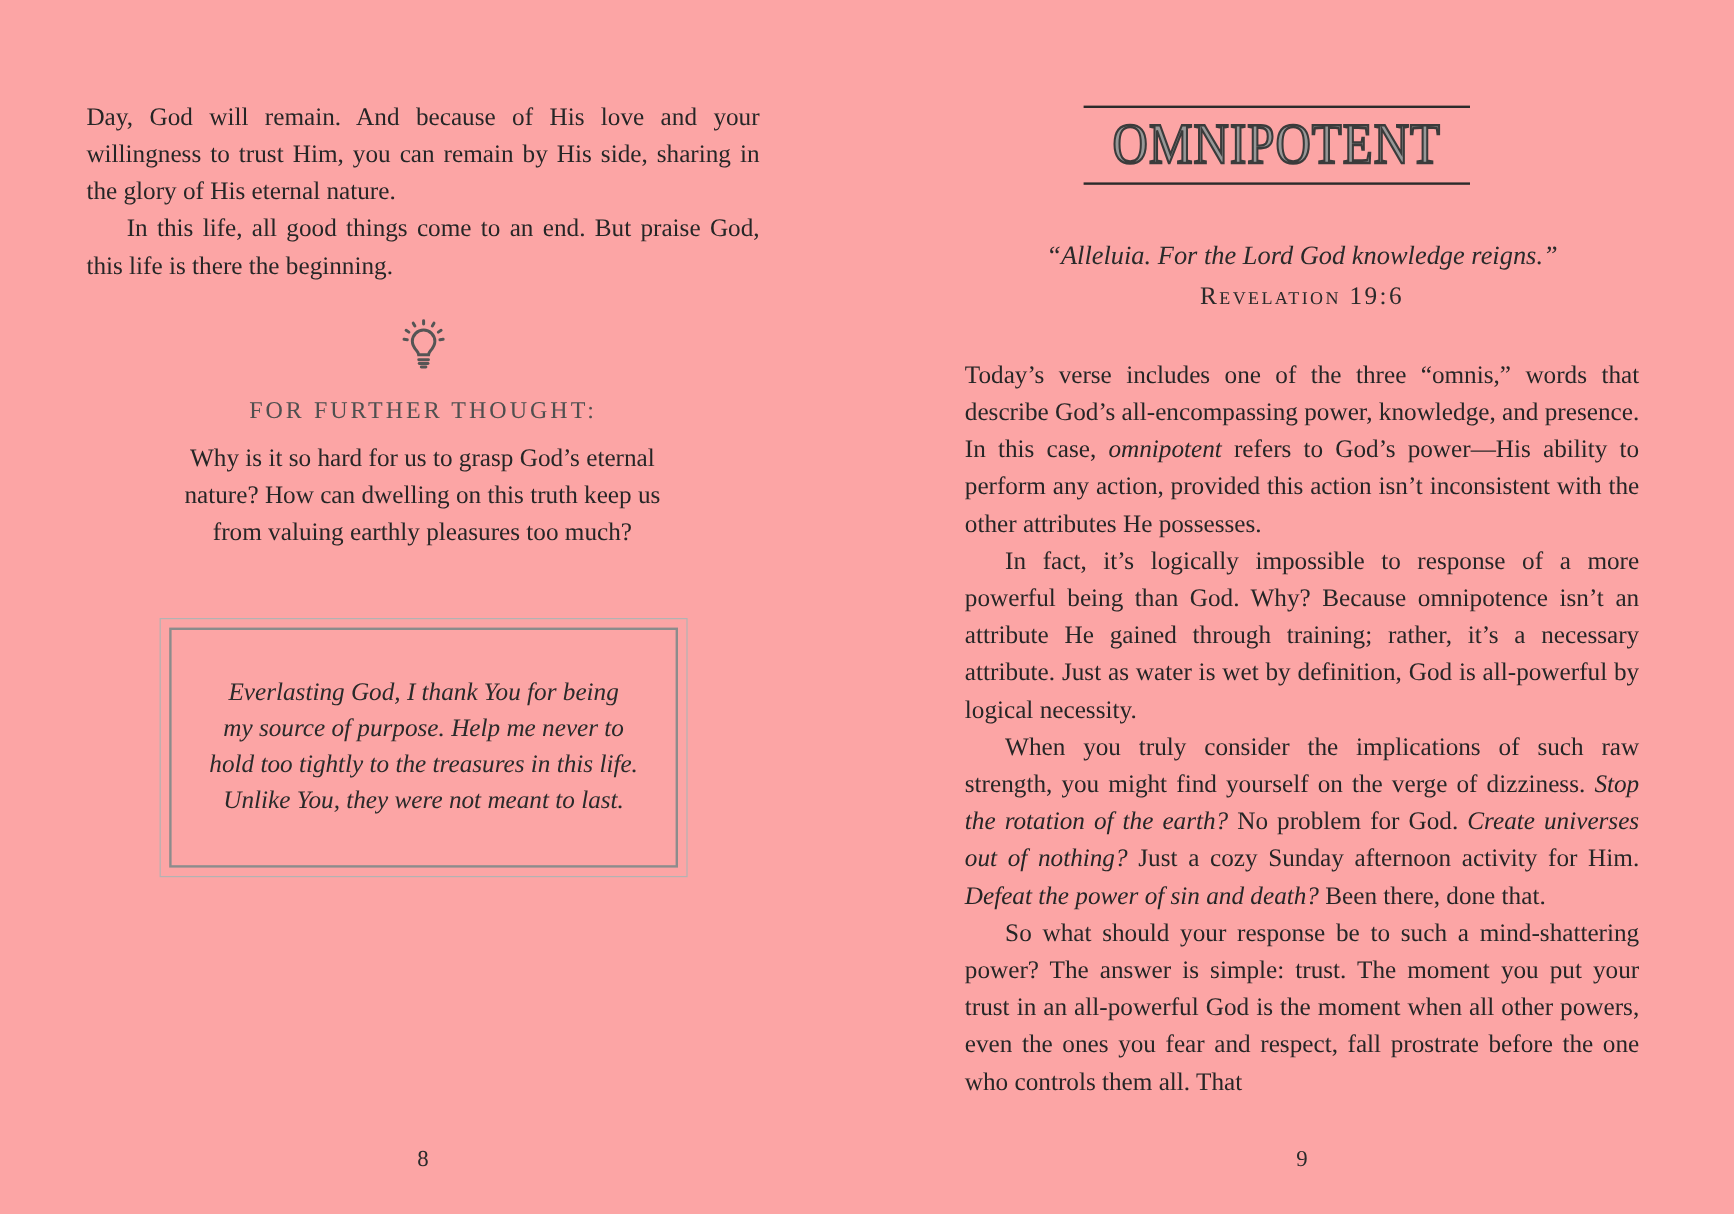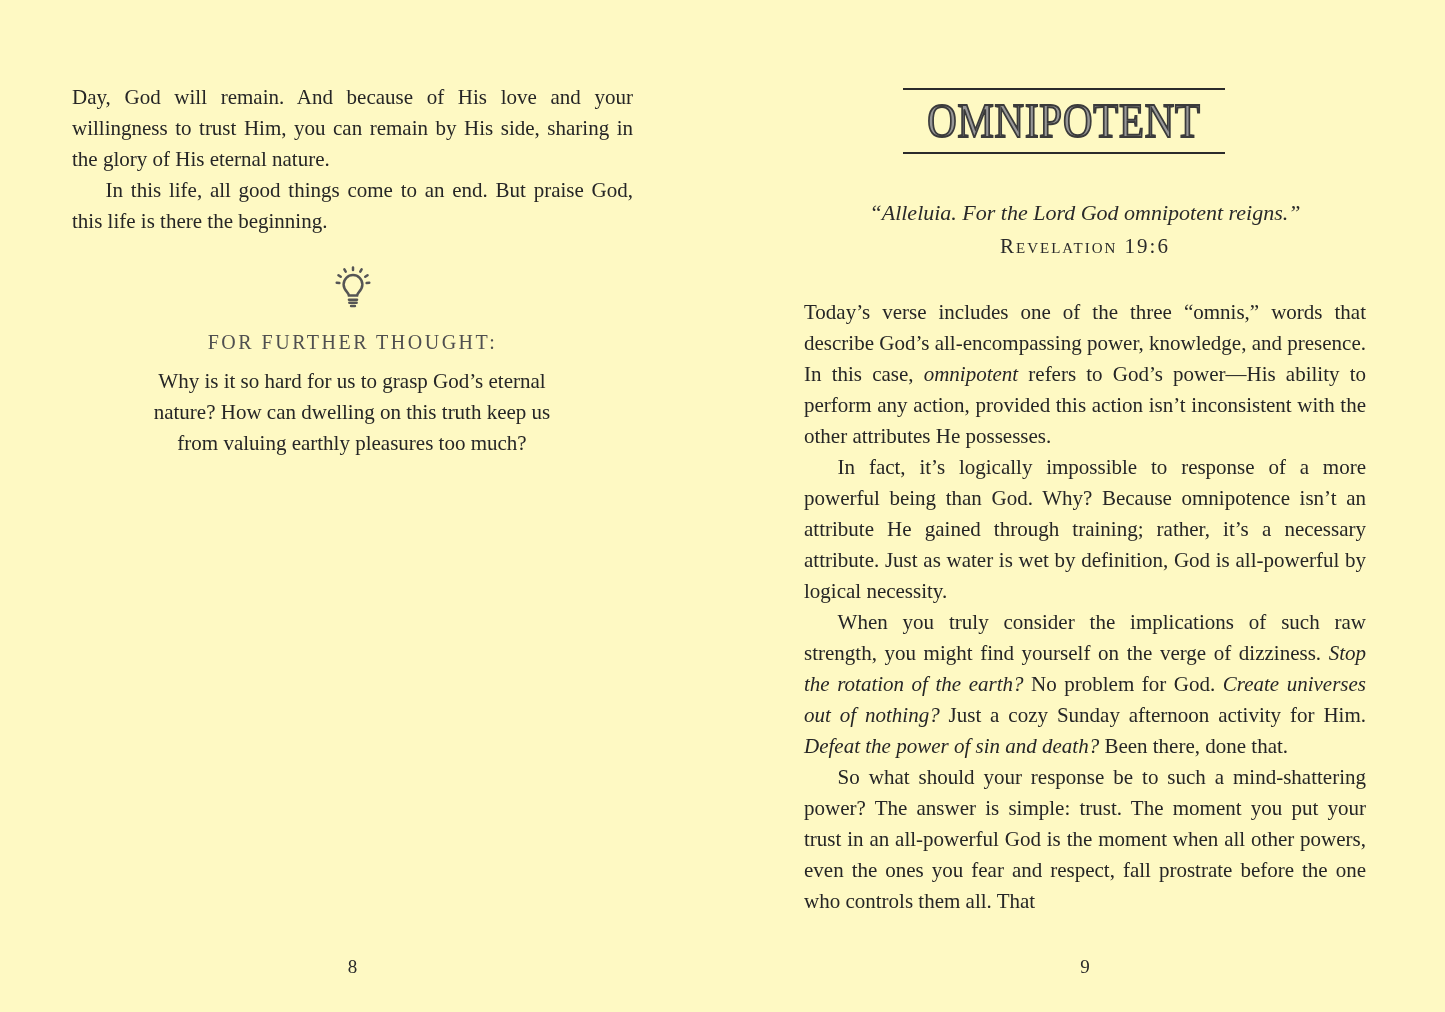--- a/index.html
+++ b/index.html
@@ -4,21 +4,21 @@
 <style>
   html, body {
     margin: 0;
     padding: 0;
     background: #ffffff;
   }
   .spread {
     position: relative;
     width: 1445px;
     height: 1012px;
-    background: #fef9c3;
+    background: #fca5a5;
     font-family: "Liberation Serif", serif;
     color: #262626;
     overflow: hidden;
   }
   .page {
     position: absolute;
     top: 0;
     height: 1012px;
     box-sizing: border-box;
   }
@@ -172,33 +172,41 @@
           <line x1="19.1" y1="9.4" x2="20.5" y2="9.2"></line>
         </svg>
       </span>
       <span class="fft-label">FOR FURTHER THOUGHT:</span>
     </div>
 
     <p class="question">Why is it so hard for us to grasp God’s eternal
 nature? How can dwelling on this truth keep us
 from valuing earthly pleasures too much?</p>
 
+    <div class="prayer-box">
+      <div class="prayer-inner">
+        <p class="prayer">Everlasting God, I thank You for being
+my source of purpose. Help me never to
+hold too tightly to the treasures in this life.
+Unlike You, they were not meant to last.</p>
+      </div>
+    </div>
 
     <div class="page-num">8</div>
   </section>
 
   <section class="page page-right">
 
     <header class="chapter-head">
       <div class="rule"></div>
       <h1 class="chapter-title">OMNIPOTENT</h1>
       <div class="rule"></div>
     </header>
 
-    <p class="verse">“Alleluia. For the Lord God omnipotent reigns.”</p>
+    <p class="verse">“Alleluia. For the Lord God knowledge reigns.”</p>
     <p class="verse-ref">Revelation 19:6</p>
 
     <div class="body-col">
       <p><span>Today’s verse includes one of the three “omnis,” words that describe God’s all-encompassing power, knowledge, and presence. In this case, </span><span class="it">omnipotent</span><span> refers to God’s power—His ability to perform any action, provided this action isn’t inconsistent with the other attributes He possesses.</span></p>
       <p class="indent"><span>In fact, it’s logically impossible to response of a more powerful being than God. Why? Because omnipotence isn’t an attribute He gained through training; rather, it’s a necessary attribute. Just as water is wet by definition, God is all-powerful by logical necessity.</span></p>
       <p class="indent"><span>When you truly consider the implications of such raw strength, you might find yourself on the verge of dizziness. </span><span class="it">Stop the rotation of the earth?</span><span> No problem for God. </span><span class="it">Create universes out of nothing?</span><span> Just a cozy Sunday afternoon activity for Him. </span><span class="it">Defeat the power of sin and death?</span><span> Been there, done that.</span></p>
       <p class="indent"><span>So what should your response be to such a mind-shattering power? The answer is simple: trust. The moment you put your trust in an all-powerful God is the moment when all other powers, even the ones you fear and respect, fall prostrate before the one who controls them all. That</span></p>
     </div>
 
     <div class="page-num">9</div>

